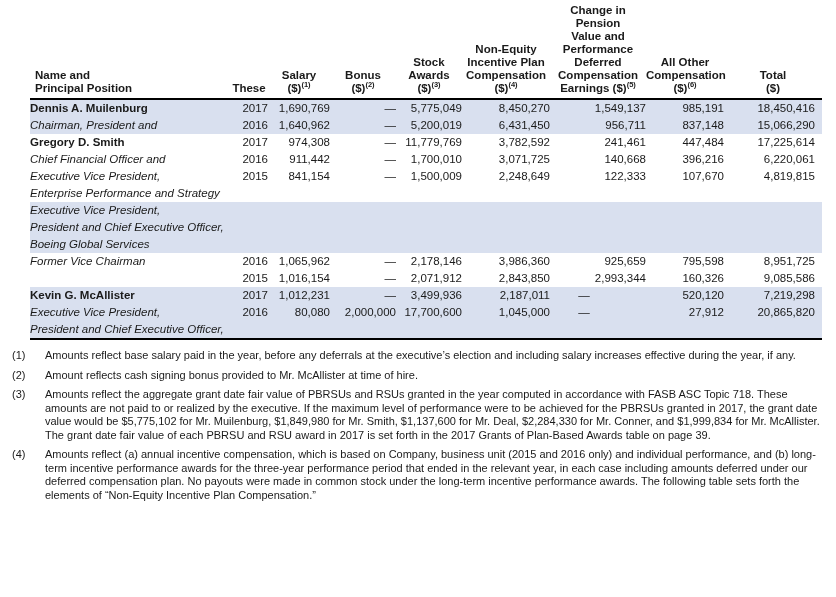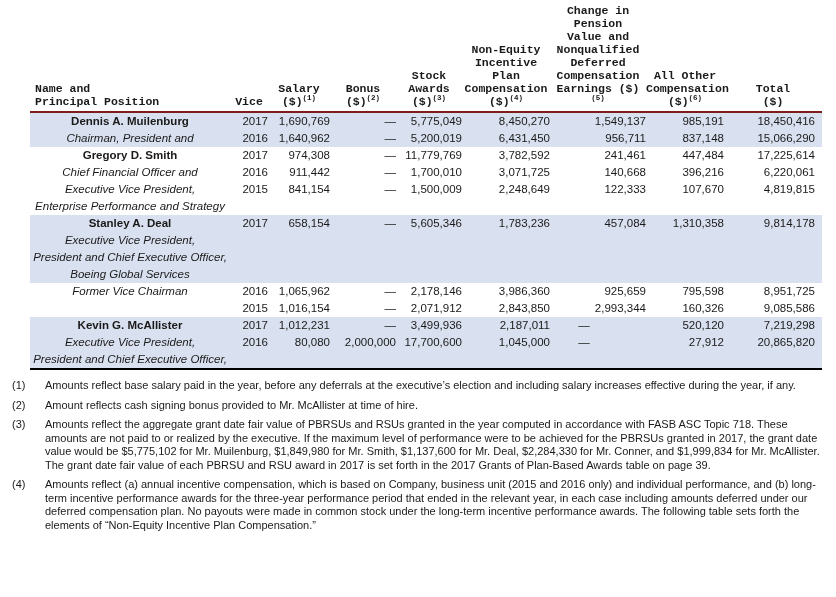--- a/index.html
+++ b/index.html
@@ -22,33 +22,33 @@
   table.comp col.c-bonus{width:66px;}
   table.comp col.c-stock{width:66px;}
   table.comp col.c-neip{width:88px;}
   table.comp col.c-pension{width:96px;}
   table.comp col.c-other{width:78px;}
   table.comp col.c-total{width:98px;}
 
   thead th{
     vertical-align:bottom;text-align:center;
     font-weight:bold;font-size:11.5px;line-height:13px;
-    padding:0 0 3px 0;border-bottom:2px solid #7f1d1d;font-family:Liberation Mono, monospace;
+    padding:0 0 3px 0;border-bottom:2px solid #000000;
   }
   thead th.h-name{text-align:left;padding-left:5px;margin-left:48px;}
   thead th sup{font-size:7.5px;vertical-align:super;line-height:0;}
 
   tbody td{
     line-height:17px;height:17px;padding:0;
     white-space:nowrap;overflow:visible;
   }
   tbody tr.shaded td{background:#d9e0ef;}
   tbody tr:last-child td{border-bottom:2px solid #000;}
 
-  td.t-name{text-align:center;font-style:italic;}
+  td.t-name{text-align:left;font-style:italic;}
   td.t-name.exec{font-style:normal;font-weight:bold;}
   td.t-name sup{font-size:7.5px;vertical-align:super;font-style:normal;}
   td.num,td.t-year{text-align:right;}
   td.t-total{padding-right:7px;text-align:right;}
   td.dash-center{text-align:center;padding-right:28px;}
 
   .footnotes{margin:9px 0 0 12px;width:814px;}
   .footnote{
     display:grid;grid-template-columns:33px 1fr;
     font-size:11px;line-height:13.5px;margin-bottom:6px;
@@ -67,26 +67,26 @@
         <col class="c-bonus">
       <col class="c-stock">
         <col class="c-neip">
         <col class="c-pension">
         <col class="c-other">
         <col class="c-total">
     </colgroup>
     <thead>
       <tr id="header-row">
           <th class="h-name"><span>Name and</span><br><span>Principal Position</span></th>
-          <th class=""><span>Vice</span></th>
+          <th class=""><span>These</span></th>
           <th class=""><span>Salary</span><br><span>($)</span><sup>(1)</sup></th>
           <th class=""><span>Bonus</span><br><span>($)</span><sup>(2)</sup></th>
           <th class=""><span>Stock</span><br><span>Awards</span><br><span>($)</span><sup>(3)</sup></th>
           <th class=""><span>Non-Equity</span><br><span>Incentive Plan</span><br><span>Compensation</span><br><span>($)</span><sup>(4)</sup></th>
-          <th class=""><span>Change in</span><br><span>Pension</span><br><span>Value and</span><br><span>Nonqualified</span><br><span>Deferred</span><br><span>Compensation</span><br><span>Earnings ($)</span><sup>(5)</sup></th>
+          <th class=""><span>Change in</span><br><span>Pension</span><br><span>Value and</span><br><span>Performance</span><br><span>Deferred</span><br><span>Compensation</span><br><span>Earnings ($)</span><sup>(5)</sup></th>
           <th class=""><span>All Other</span><br><span>Compensation</span><br><span>($)</span><sup>(6)</sup></th>
           <th class=""><span>Total</span><br><span>($)</span></th>
         </tr>
     </thead>
     <tbody id="table-body">
         <tr class="shaded">
           <td class="t-name exec"><span>Dennis A. Muilenburg</span></td>
           <td class="t-year">2017</td>
           <td class="num">1,690,769</td>
           <td class="num">—</td>
@@ -143,31 +143,20 @@
         <tr class="">
           <td class="t-name">Enterprise Performance and Strategy</td>
           <td class="t-year"></td>
           <td class="num"></td>
           <td class="num"></td>
           <td class="num"></td>
           <td class="num"></td>
           <td class="num"></td>
           <td class="num"></td>
           <td class="num t-total"></td>
-        </tr>
-        <tr class="shaded">
-          <td class="t-name exec"><span>Stanley A. Deal</span></td>
-          <td class="t-year">2017</td>
-          <td class="num">658,154</td>
-          <td class="num">—</td>
-          <td class="num">5,605,346</td>
-          <td class="num">1,783,236</td>
-          <td class="num">457,084</td>
-          <td class="num">1,310,358</td>
-          <td class="num t-total">9,814,178</td>
         </tr>
         <tr class="shaded">
           <td class="t-name">Executive Vice President,</td>
           <td class="t-year"></td>
           <td class="num"></td>
           <td class="num"></td>
           <td class="num"></td>
           <td class="num"></td>
           <td class="num"></td>
           <td class="num"></td>

